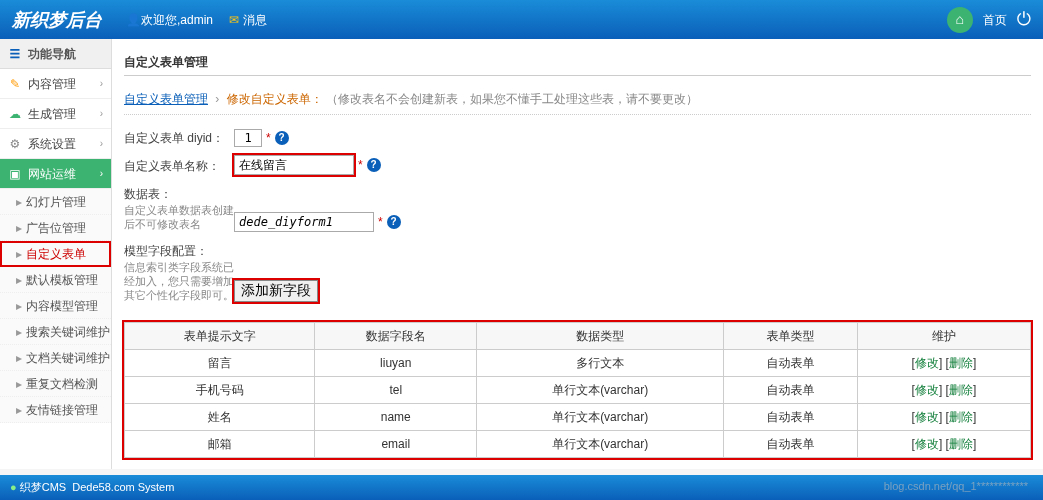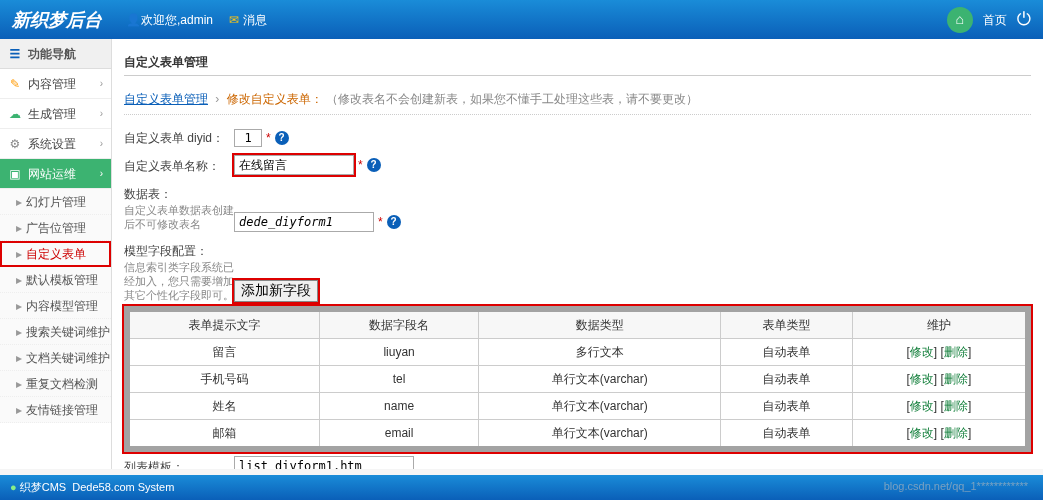--- a/index.html
+++ b/index.html
@@ -35,21 +35,21 @@
 .frm-lbl{width:110px;color:#444;padding-top:2px}
 .frm-lbl .sm{color:#888;font-size:11px;line-height:1.3;display:block}
 .frm-val{flex:1;display:flex;align-items:center;gap:4px;flex-wrap:wrap}
 .tiny-inp{width:28px;height:18px;border:1px solid #aaa;text-align:center;font:12px/16px monospace}
 .star{color:#c00}
 .q{width:14px;height:14px;border-radius:50%;background:#0a5fb8;color:#fff;font:bold 10px/14px sans-serif;text-align:center;display:inline-block}
 .txt-inp{height:20px;border:1px solid #aaa;padding:4px 4px;font:12px/18px monospace}
 .hl-box{outline:2px solid #d00;outline-offset:0}
 .btn-sm{border:1px solid #888;background:#f0f0f0;padding:1px 6px;cursor:pointer;font-size:14px}
 .btn-sm.hl{outline:2px solid #d00}
-.tbl{width:100%;border:6px solid #a3a3a3;border-collapse:collapse;margin:0 0;outline:2px solid #d00}
+.tbl{width:100%;border:1px solid #a3a3a3;border-collapse:collapse;margin:16px 0;outline:2px solid #d00}
 .tbl th,.tbl td{border:1px solid #ccc;padding:4px;text-align:center;font-size:12px}
 .tbl th{background:#f7f7f7;font-weight:normal}
 .act{color:#15803d;cursor:pointer}
 .foot{position:absolute;bottom:0;left:0;right:0;height:25px;background:linear-gradient(#1a8cd8,#0a5fb8);color:#fff;display:flex;align-items:center;padding:0 10px;font-size:11px}
 .wm{position:absolute;right:15px;bottom:6px;color:#bbb;font-size:11px;opacity:.6}
 .cloud{color:#3cb371}
 .orange{color:#f90}
 .gear{color:#888}
 .badge{color:#f5c518}
 .env{color:#f5c518}

